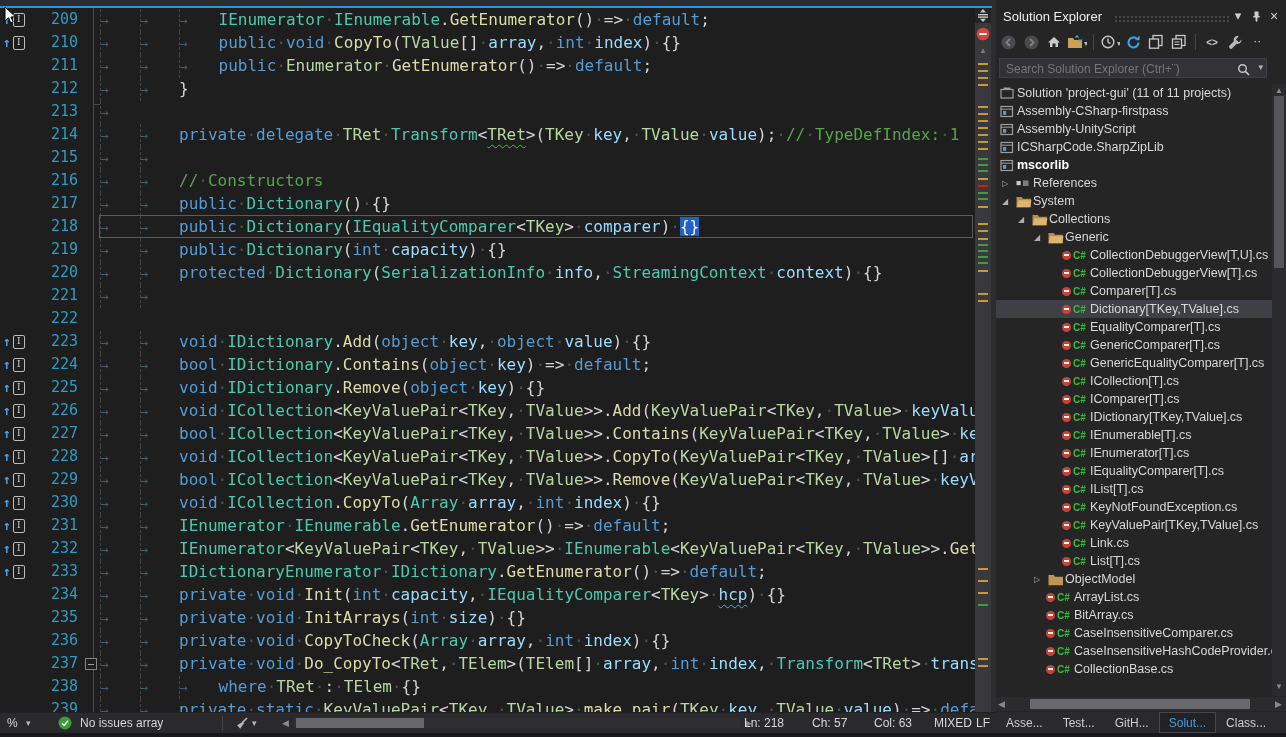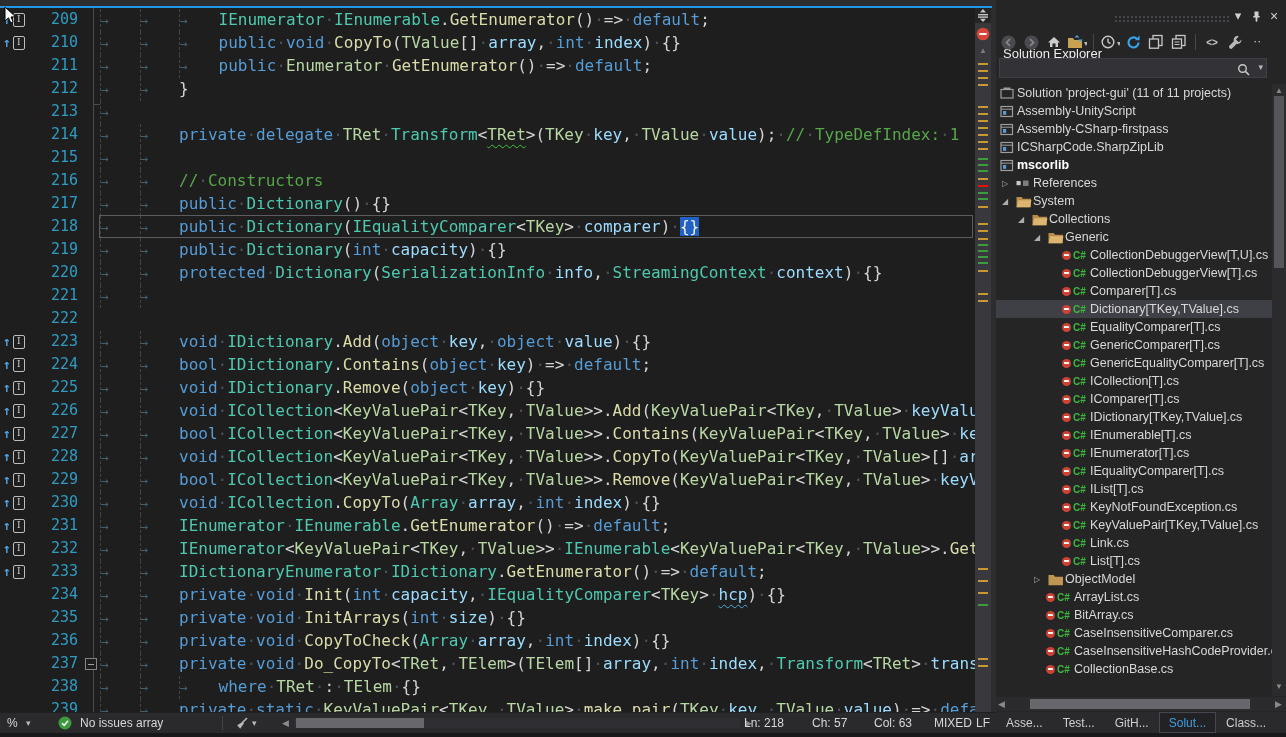--- a/index.html
+++ b/index.html
@@ -42,21 +42,21 @@
   .caret{color:#b9b9b9;font-size:9px;}
   #hscroll{position:absolute;left:282px;top:4px;width:470px;height:13px;}
   #hs-left{position:absolute;left:0;top:1px;color:#8a8a8a;font-size:9px;}
   #hs-right{position:absolute;right:0;top:1px;color:#8a8a8a;font-size:9px;}
   #hs-track{position:absolute;left:12px;right:12px;top:1px;height:10px;background:#2f2f33;}
   #hs-thumb{position:absolute;left:2px;top:0;width:128px;height:10px;background:#68686c;}
   .sep{position:absolute;top:3px;width:1px;height:14px;background:#444448;}
   
   #sidebar{position:absolute;left:996px;top:0;width:290px;height:737px;background:#252526;}
   #sb-title{position:absolute;left:0;top:5px;width:290px;height:23px;color:#eeeeee;font-size:13px;}
-  #sb-title .label{position:absolute;left:7px;top:4px;margin-top:37px;}
+  #sb-title .label{position:absolute;left:7px;top:4px;}
   #grip{position:absolute;left:118px;right:56px;top:10px;height:8px;
         background-image:radial-gradient(circle,#46464c 1px,transparent 1.2px);background-size:4px 4px;}
   .titlebtn{position:absolute;top:3px;width:16px;height:16px;text-align:center;color:#cfcfcf;line-height:16px;}
   #sb-toolbar{position:absolute;left:2px;top:30px;width:286px;height:24px;display:flex;align-items:center;gap:3px;}
   .tbtn{width:20px;height:20px;display:flex;align-items:center;justify-content:center;flex:0 0 auto;}
   .tsep{width:1px;height:16px;background:#46464c;margin:0 3px;flex:0 0 auto;}
   .txticon{color:#c8c8c8;font-size:10px;font-weight:bold;letter-spacing:0;}
   #sb-search{position:absolute;left:3px;top:58px;width:268px;height:20px;background:#333337;border:1px solid #3f3f46;box-sizing:border-box;}
   #sb-search input{position:absolute;left:4px;top:1px;width:220px;height:16px;background:transparent;border:none;outline:none;
         color:#8a8a8a;font-family:"Liberation Sans",sans-serif;font-size:12px;}
@@ -292,20 +292,21 @@
         <span class="tbtn">
           <svg width="16" height="16">
             <path d="M10.8 1.8 a4.2 4.2 0 0 0 -4 5.5 L2.6 11.5 a1.9 1.9 0 0 0 2.7 2.7 L9.5 10 A4.2 4.2 0 0 0 14.5 5.6 L11.8 8.3 L8.9 5.4 L11.6 2.7 Z" fill="#b8b8b8"></path>
           </svg>
         </span>
         <span class="tbtn">
           <span class="txticon" style="font-size:9px;letter-spacing:1px">··</span>
         </span>
       </div>
     <div id="sb-search">
+      <input placeholder="Search Solution Explorer (Ctrl+¨)" style="">
       <span class="mag">
         <svg width="13" height="13">
             <circle cx="5.5" cy="5.5" r="3.8" fill="none" stroke="#c8c8c8" stroke-width="1.4"></circle>
             <path d="M8.4 8.4 L12 12" stroke="#c8c8c8" stroke-width="1.6"></path>
           </svg>
       </span>
       <span class="mcaret">▾</span>
     </div>
     <div id="tree">
         <div class="trow" style="padding-left:4px">
@@ -318,31 +319,31 @@
           <span class="tlabel">Solution 'project-gui' (11 of 11 projects)</span>
         </div>
         <div class="trow" style="padding-left:4px">
           <span class="tico">
             <svg width="14" height="13">
               <rect x="1" y="1.5" width="11.5" height="10" fill="none" stroke="#9d9d9d" stroke-width="1.2"></rect>
               <path d="M1 4.2 H12.5" stroke="#9d9d9d"></path>
               <rect x="3" y="6" width="3.2" height="3.8" fill="#5b9bd5"></rect>
             </svg>
           </span>
-          <span class="tlabel">Assembly-UnityScript</span>
+          <span class="tlabel">Assembly-CSharp-firstpass</span>
         </div>
         <div class="trow" style="padding-left:4px">
           <span class="tico">
             <svg width="14" height="13">
               <rect x="1" y="1.5" width="11.5" height="10" fill="none" stroke="#9d9d9d" stroke-width="1.2"></rect>
               <path d="M1 4.2 H12.5" stroke="#9d9d9d"></path>
               <rect x="3" y="6" width="3.2" height="3.8" fill="#5b9bd5"></rect>
             </svg>
           </span>
-          <span class="tlabel">Assembly-CSharp-firstpass</span>
+          <span class="tlabel">Assembly-UnityScript</span>
         </div>
         <div class="trow" style="padding-left:4px">
           <span class="tico">
             <svg width="14" height="13">
               <rect x="1" y="1.5" width="11.5" height="10" fill="none" stroke="#9d9d9d" stroke-width="1.2"></rect>
               <path d="M1 4.2 H12.5" stroke="#9d9d9d"></path>
               <rect x="3" y="6" width="3.2" height="3.8" fill="#5b9bd5"></rect>
             </svg>
           </span>
           <span class="tlabel">ICSharpCode.SharpZipLib</span>

